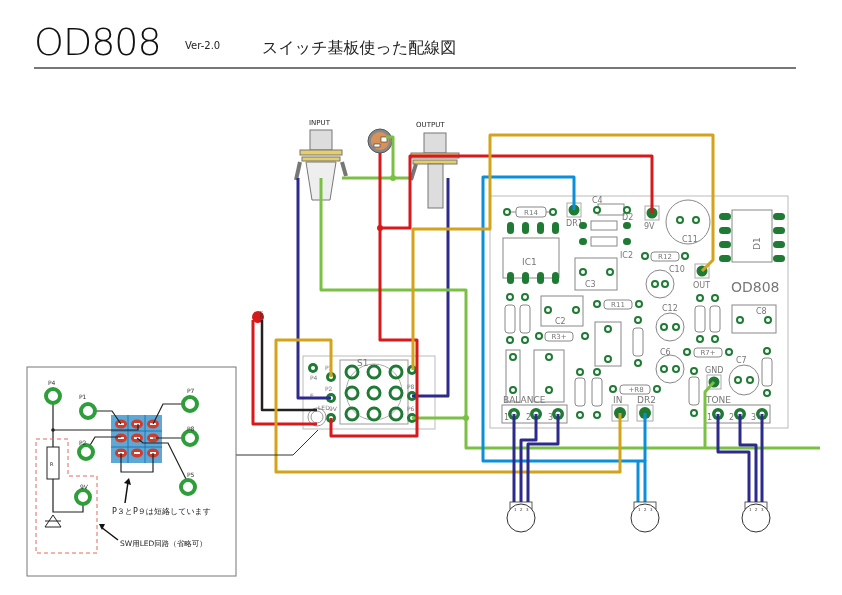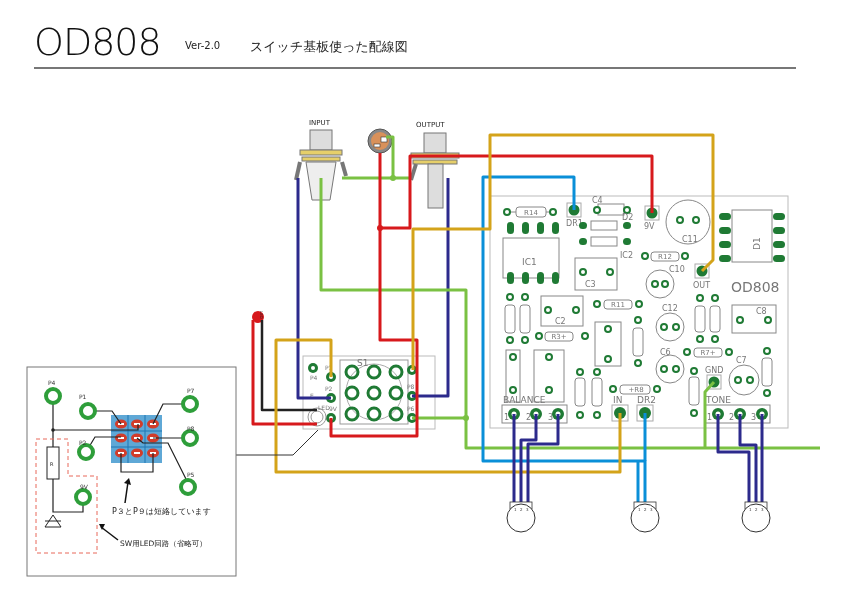--- a/index.html
+++ b/index.html
@@ -1,19 +1,19 @@
 <!DOCTYPE html>
 <html><head>
 <meta charset="utf-8">
 <style>
   html,body{margin:0;padding:0;background:#fff;}
   body{width:842px;height:595px;position:relative;overflow:hidden;font-family:"DejaVu Sans",sans-serif;}
   .title{position:absolute;left:34px;top:20px;font-family:"DejaVu Sans",sans-serif;font-size:38px;font-weight:300;letter-spacing:-1px;color:#111;line-height:44px;}
   .ver{position:absolute;left:185px;top:40px;font-size:10px;color:#222;}
-  .sub{position:absolute;left:250px;top:38px;font-size:13px;color:#222;}
+  .sub{position:absolute;left:262px;top:38px;font-size:16px;color:#222;}
   .rule{position:absolute;left:34px;top:67px;width:762px;height:2px;background:#777;}
   svg{position:absolute;left:0;top:0;}
   .lbl{font-family:"DejaVu Sans",sans-serif;}
   .pcb{font-family:"DejaVu Sans",sans-serif;fill:#777;}
 </style>
 </head>
 <body>
 
 <div class="title">OD808</div>
 <div class="ver">Ver-2.0</div>

